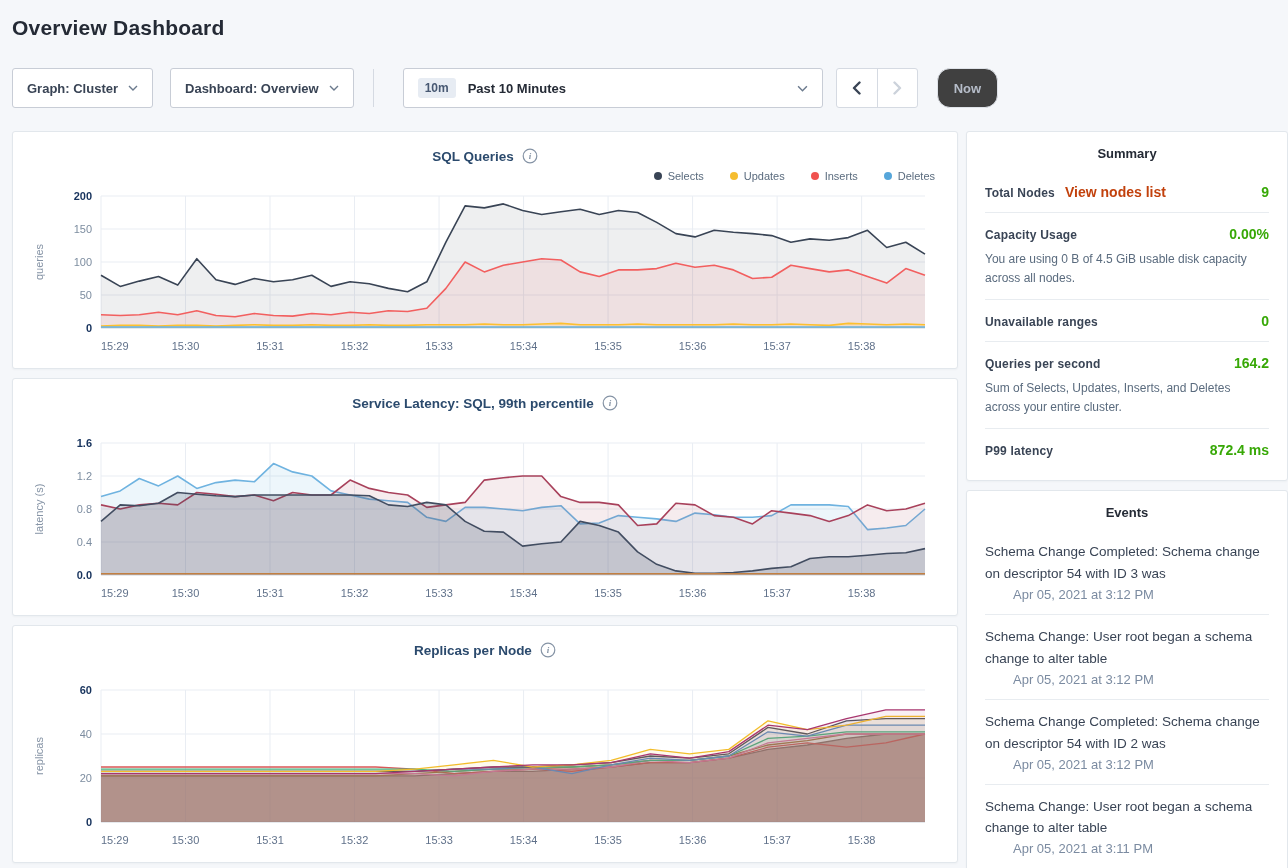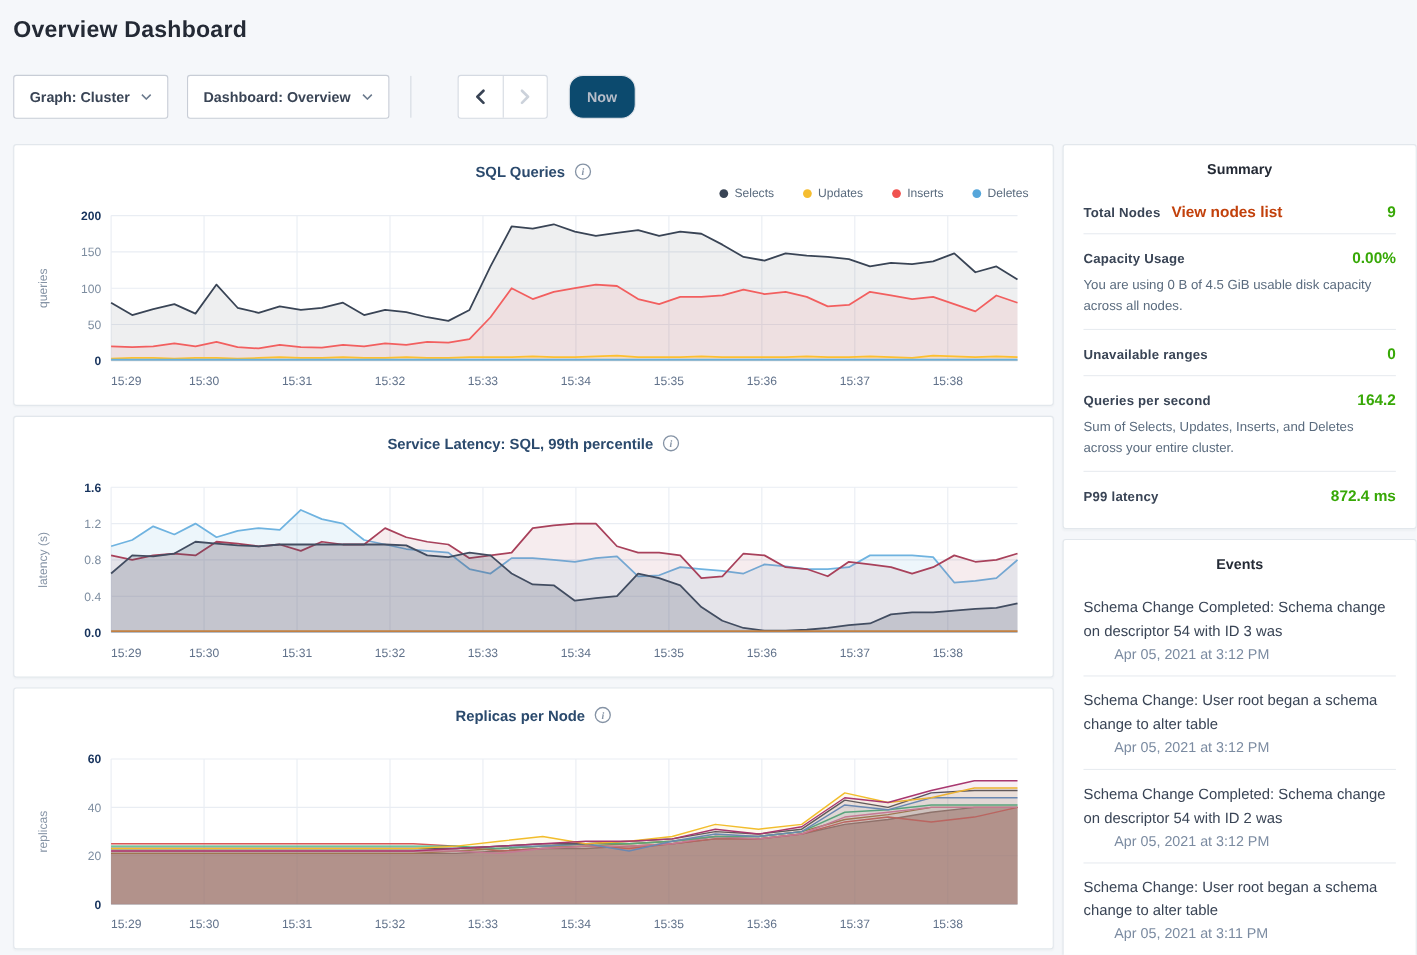--- a/index.html
+++ b/index.html
@@ -39,21 +39,21 @@
   .btn-group {
     display:flex; margin-left:13px; border:1px solid #d5dae2; border-radius:3px;
     background:#fff; height:40px;
   }
   .btn-group button {
     width:40px; height:38px; background:transparent; border:none; cursor:pointer;
     display:flex; align-items:center; justify-content:center;
   }
   .btn-group button + button { border-left:1px solid #d5dae2; }
   .now-btn {
-    margin-left:19px; height:40px; padding:0 16px; background:#0c4a6e;
+    margin-left:19px; height:40px; padding:0 16px; background:#404040;
     border:1px solid #dfe3e9; border-radius:13px; font-size:13px; font-weight:700;
     color:#b6bdc9; cursor:default; font-family:"Liberation Sans", sans-serif;
   }
   
   .content { display:flex; gap:8px; }
   .charts-col { width:946px; display:flex; flex-direction:column; gap:9px; }
   .side-col { width:322px; display:flex; flex-direction:column; gap:9px; }
   .card {
     background:#fff; border:1px solid #e2e7ec; border-radius:3px;
     box-shadow:0 1px 2px rgba(60,70,85,.04);
@@ -96,20 +96,27 @@
           <polyline points="1,1 5,5 9,1" fill="none" stroke="currentColor" stroke-width="1.4"></polyline>
         </svg>
     </button>
     <button class="dd">
       <span>Dashboard: Overview</span>
       <svg class="chev" width="10" height="6" viewBox="0 0 10 6">
           <polyline points="1,1 5,5 9,1" fill="none" stroke="currentColor" stroke-width="1.4"></polyline>
         </svg>
     </button>
     <div class="vdivider"></div>
+    <button class="timepicker">
+      <span class="time-chip">10m</span>
+      <span class="time-label">Past 10 Minutes</span>
+      <svg class="chev" width="11" height="7" viewBox="0 0 10 6">
+          <polyline points="1,1 5,5 9,1" fill="none" stroke="currentColor" stroke-width="1.3"></polyline>
+        </svg>
+    </button>
     <div class="btn-group">
       <button>
         <svg width="9" height="14" viewBox="0 0 9 14">
             <polyline points="7.5,1.5 2,7 7.5,12.5" fill="none" stroke="#394455" stroke-width="2.4" stroke-linecap="round" stroke-linejoin="round"></polyline>
           </svg>
       </button>
       <button>
         <svg width="9" height="14" viewBox="0 0 9 14">
             <polyline points="1.5,1.5 7,7 1.5,12.5" fill="none" stroke="#ccd2db" stroke-width="2.4" stroke-linecap="round" stroke-linejoin="round"></polyline>
           </svg>

